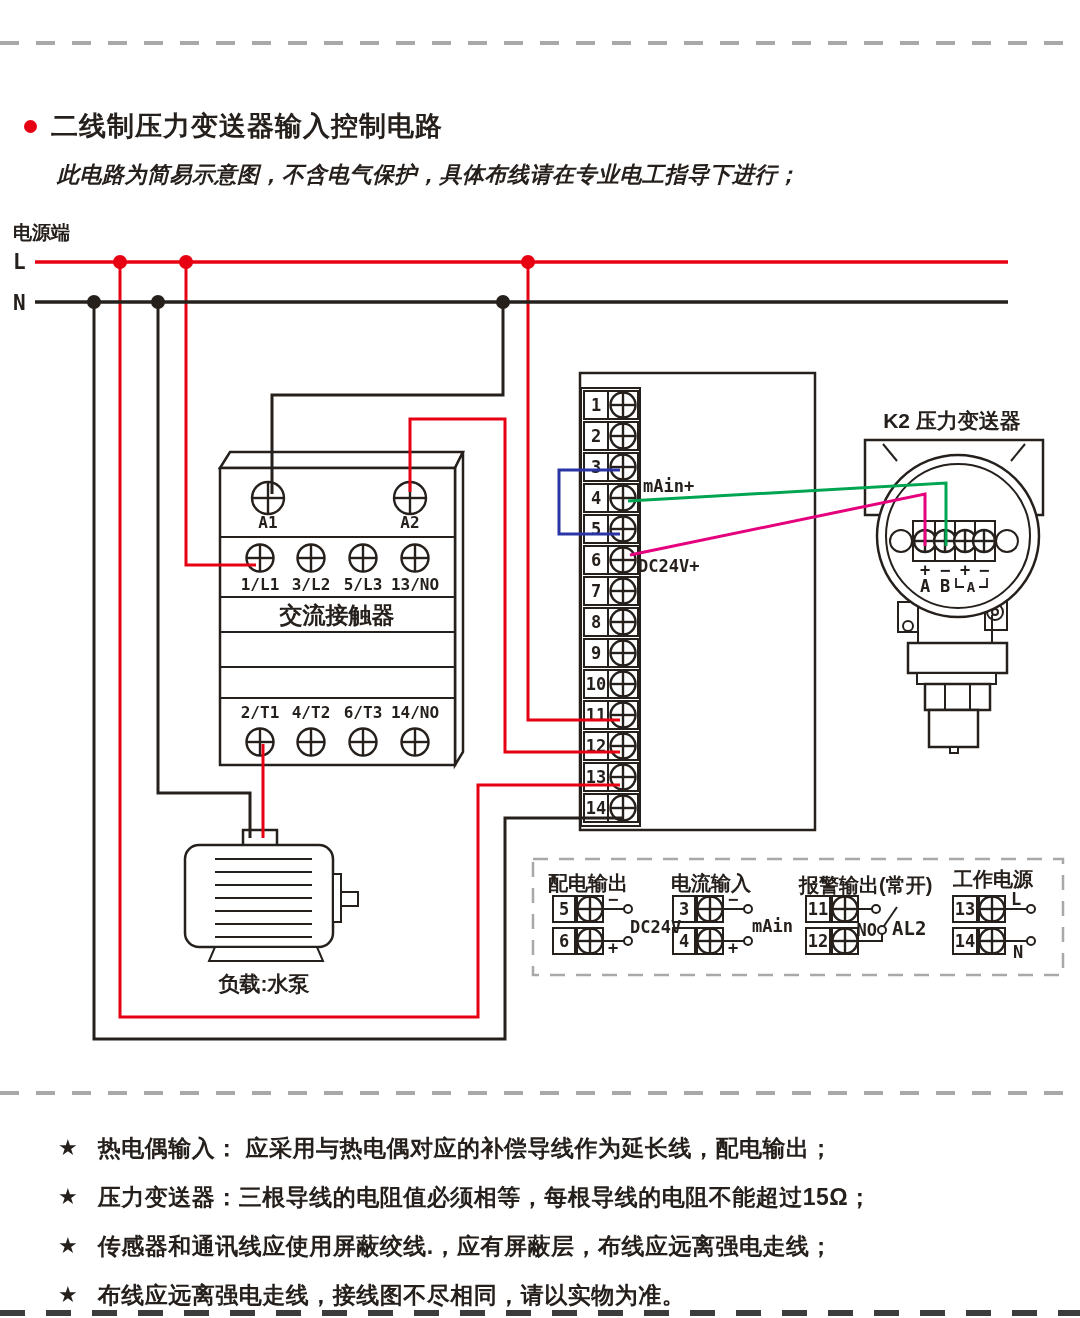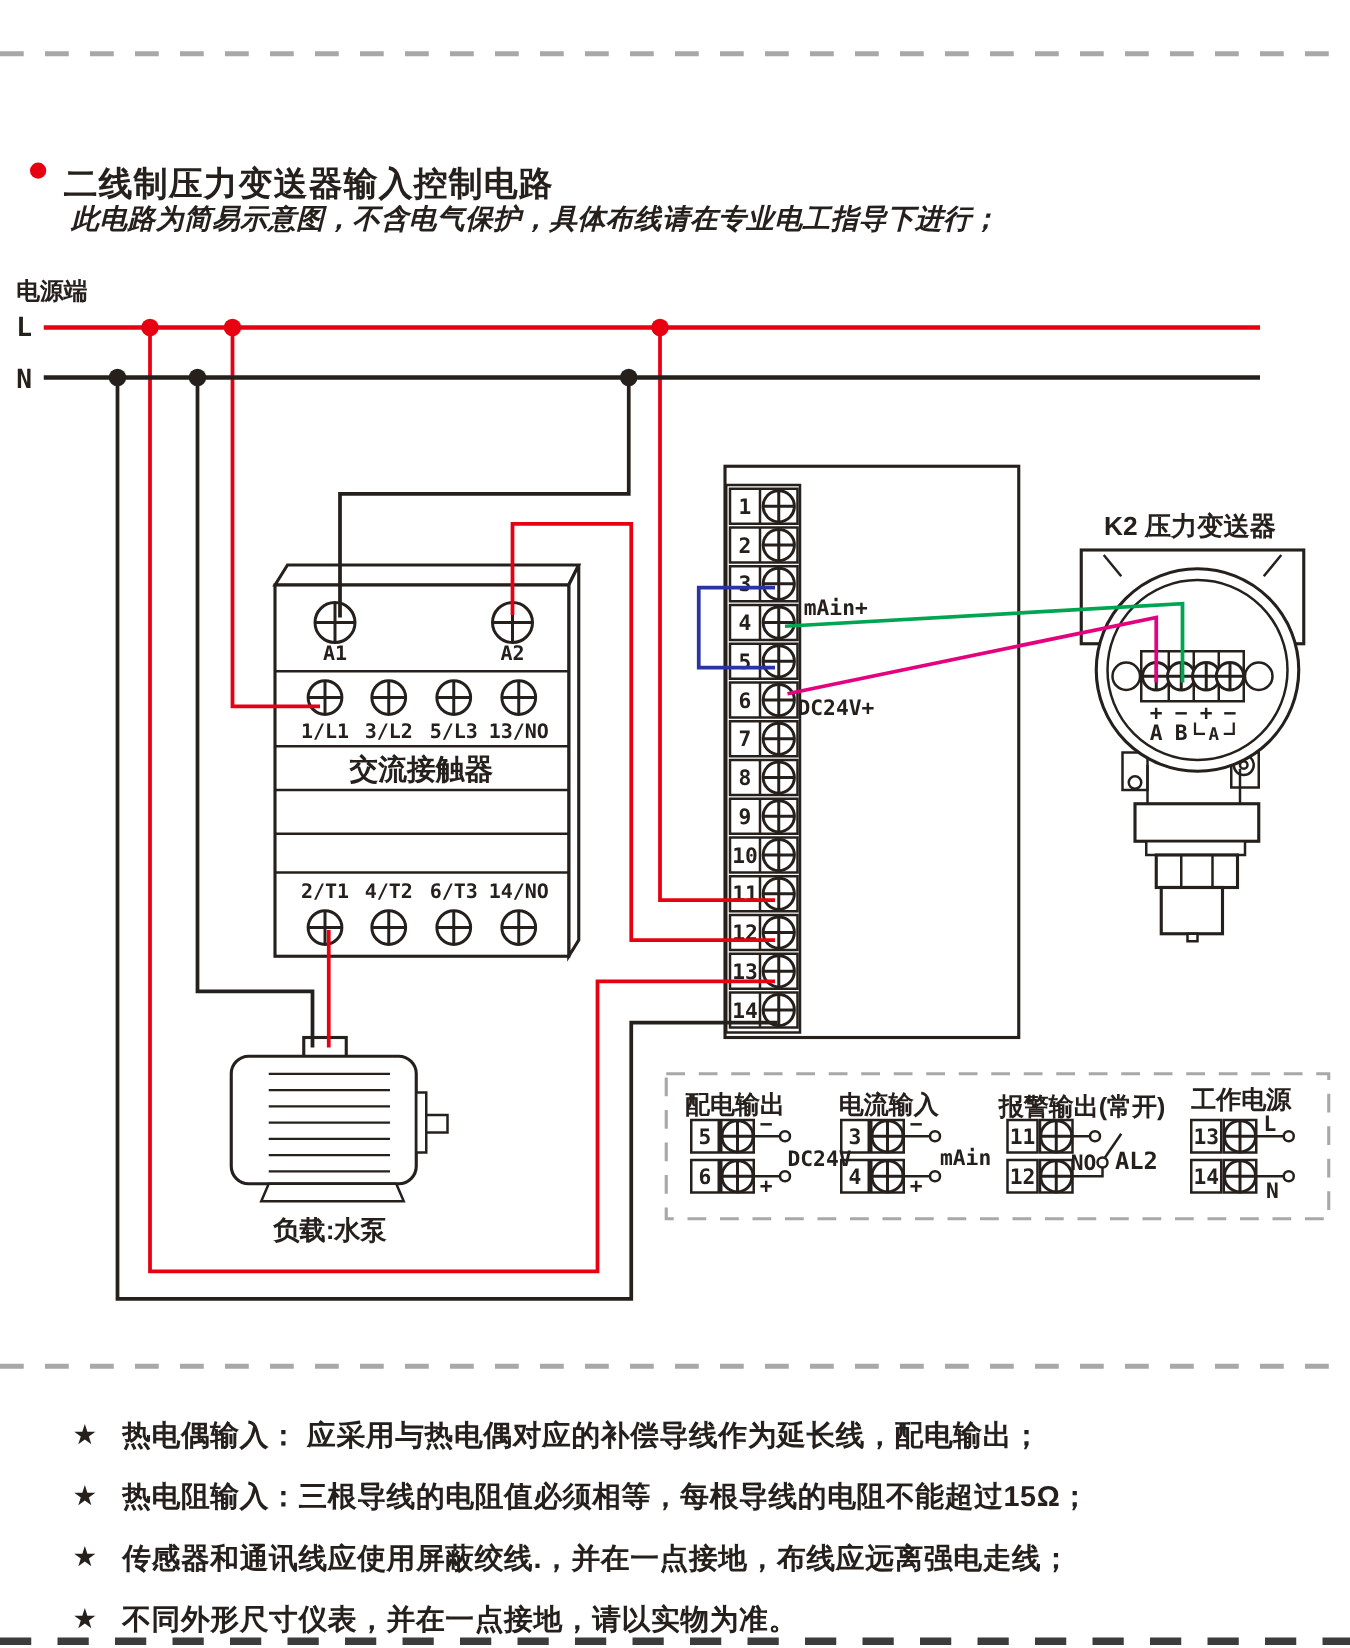--- a/index.html
+++ b/index.html
@@ -2,21 +2,21 @@
 <html><head>
 <meta charset="utf-8">
 <style>
   html,body{margin:0;padding:0;}
   body{width:1080px;height:1318px;position:relative;background:#ffffff;overflow:hidden;
        font-family:"Liberation Sans",sans-serif;color:#26201d;}
   #diagram{position:absolute;left:0;top:0;}
   .htext{position:absolute;z-index:5;}
   .title-row{left:24px;top:108px;display:flex;align-items:center;gap:14px;}
   .bullet{width:13px;height:13px;border-radius:50%;background:#e60012;flex:0 0 auto;}
-  .title{font-size:27px;font-weight:bold;letter-spacing:1px;margin-top:21px;}
+  .title{font-size:27px;font-weight:bold;letter-spacing:1px;}
   .subtitle{left:57px;top:160px;font-size:22px;font-weight:bold;letter-spacing:0.5px;font-style:italic;}
   .note{left:58px;display:flex;gap:20px;align-items:flex-start;}
   .note .star{font-size:22px;line-height:1.3;}
   .note .ntext{font-size:23px;font-weight:bold;line-height:1.25;letter-spacing:0.5px;}
   .cjk{font-family:"Liberation Sans",sans-serif;font-weight:bold;}
   .tech{font-family:"DejaVu Sans Mono",monospace;}
   svg text{fill:#26201d;}
 </style>
 </head>
 <body>
@@ -26,29 +26,29 @@
   <span class="title">二线制压力变送器输入控制电路</span>
 </div>
 <div class="htext subtitle">此电路为简易示意图，不含电气保护，具体布线请在专业电工指导下进行；</div>
 
 <div class="htext note" style="top:1134px">
   <span class="star">★</span>
   <span class="ntext">热电偶输入： 应采用与热电偶对应的补偿导线作为延长线，配电输出；</span>
 </div>
 <div class="htext note" style="top:1183px">
   <span class="star">★</span>
-  <span class="ntext">热电阻输入：三根导线的电阻值必须相等，每根导线的电阻不能超过15Ω；</span>
+  <span class="ntext">压力变送器：三根导线的电阻值必须相等，每根导线的电阻不能超过15Ω；</span>
 </div>
 <div class="htext note" style="top:1232px">
   <span class="star">★</span>
-  <span class="ntext">传感器和通讯线应使用屏蔽绞线.，并在一点接地，布线应远离强电走线；</span>
+  <span class="ntext">传感器和通讯线应使用屏蔽绞线.，应有屏蔽层，布线应远离强电走线；</span>
 </div>
 <div class="htext note" style="top:1281px">
   <span class="star">★</span>
-  <span class="ntext">不同外形尺寸仪表，并在一点接地，请以实物为准。</span>
+  <span class="ntext">布线应远离强电走线，接线图不尽相同，请以实物为准。</span>
 </div>
 
 <svg id="diagram" width="1080" height="1318" viewBox="0 0 1080 1318">
   <defs>
     <g id="scr" stroke="#26201d" stroke-width="2.4">
       <circle r="10" fill="#ffffff" vector-effect="non-scaling-stroke"></circle>
       <line x1="-10" y1="0" x2="10" y2="0" vector-effect="non-scaling-stroke"></line>
       <line x1="0" y1="-10" x2="0" y2="10" vector-effect="non-scaling-stroke"></line>
     </g>
   </defs>

